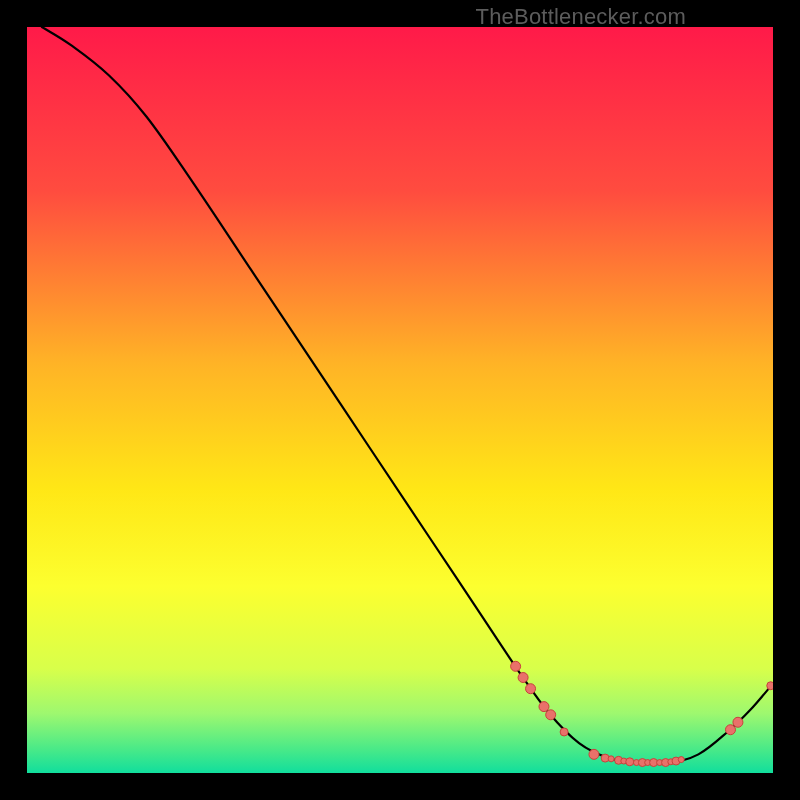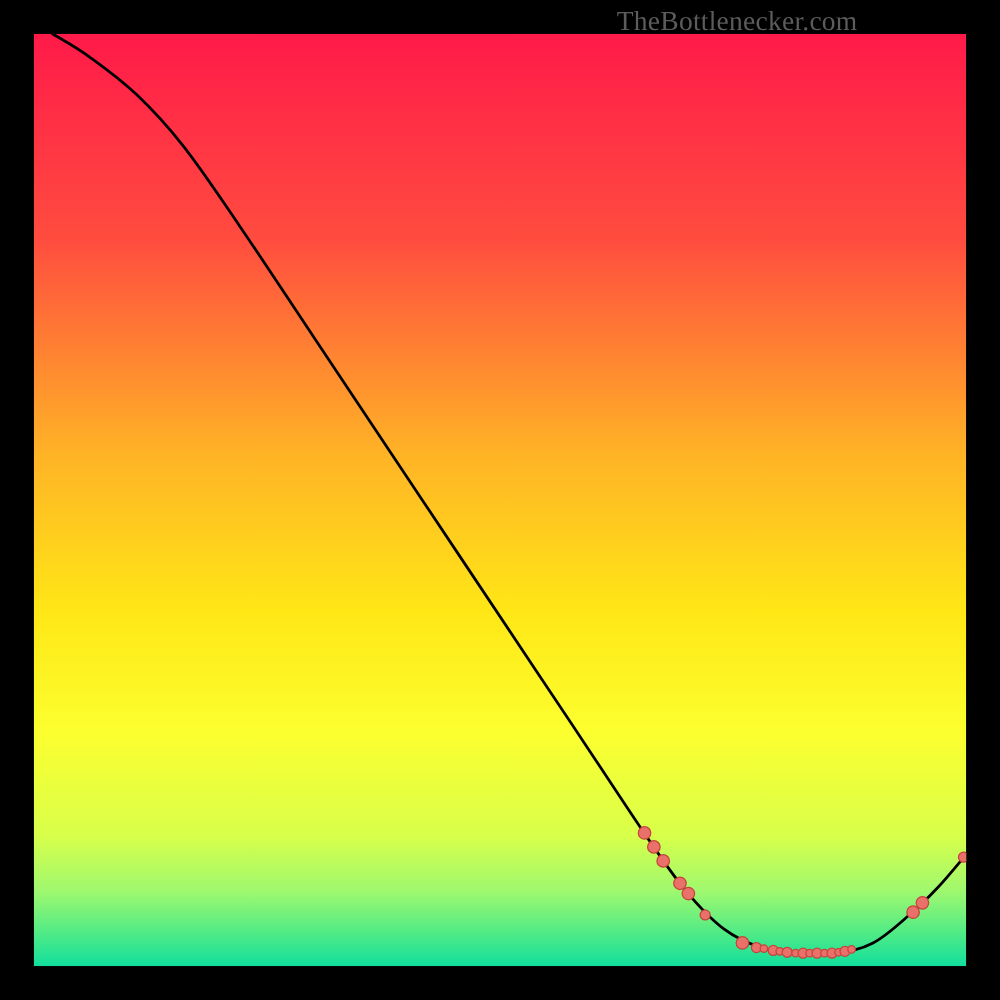--- a/index.html
+++ b/index.html
@@ -8,21 +8,20 @@
     width: 800px;
     height: 800px;
     background: #000000;
     overflow: hidden;
     font-family: Arial, Helvetica, sans-serif;
   }
   .stage {
     position: relative;
     width: 716px;
     height: 800px;
-    font-family: Liberation Serif, serif;
   }
   .plot-area {
     position: absolute;
     left: 27px;
     top: 27px;
     width: 746px;
     height: 746px;
   }
   .plot-svg {
     position: absolute;

